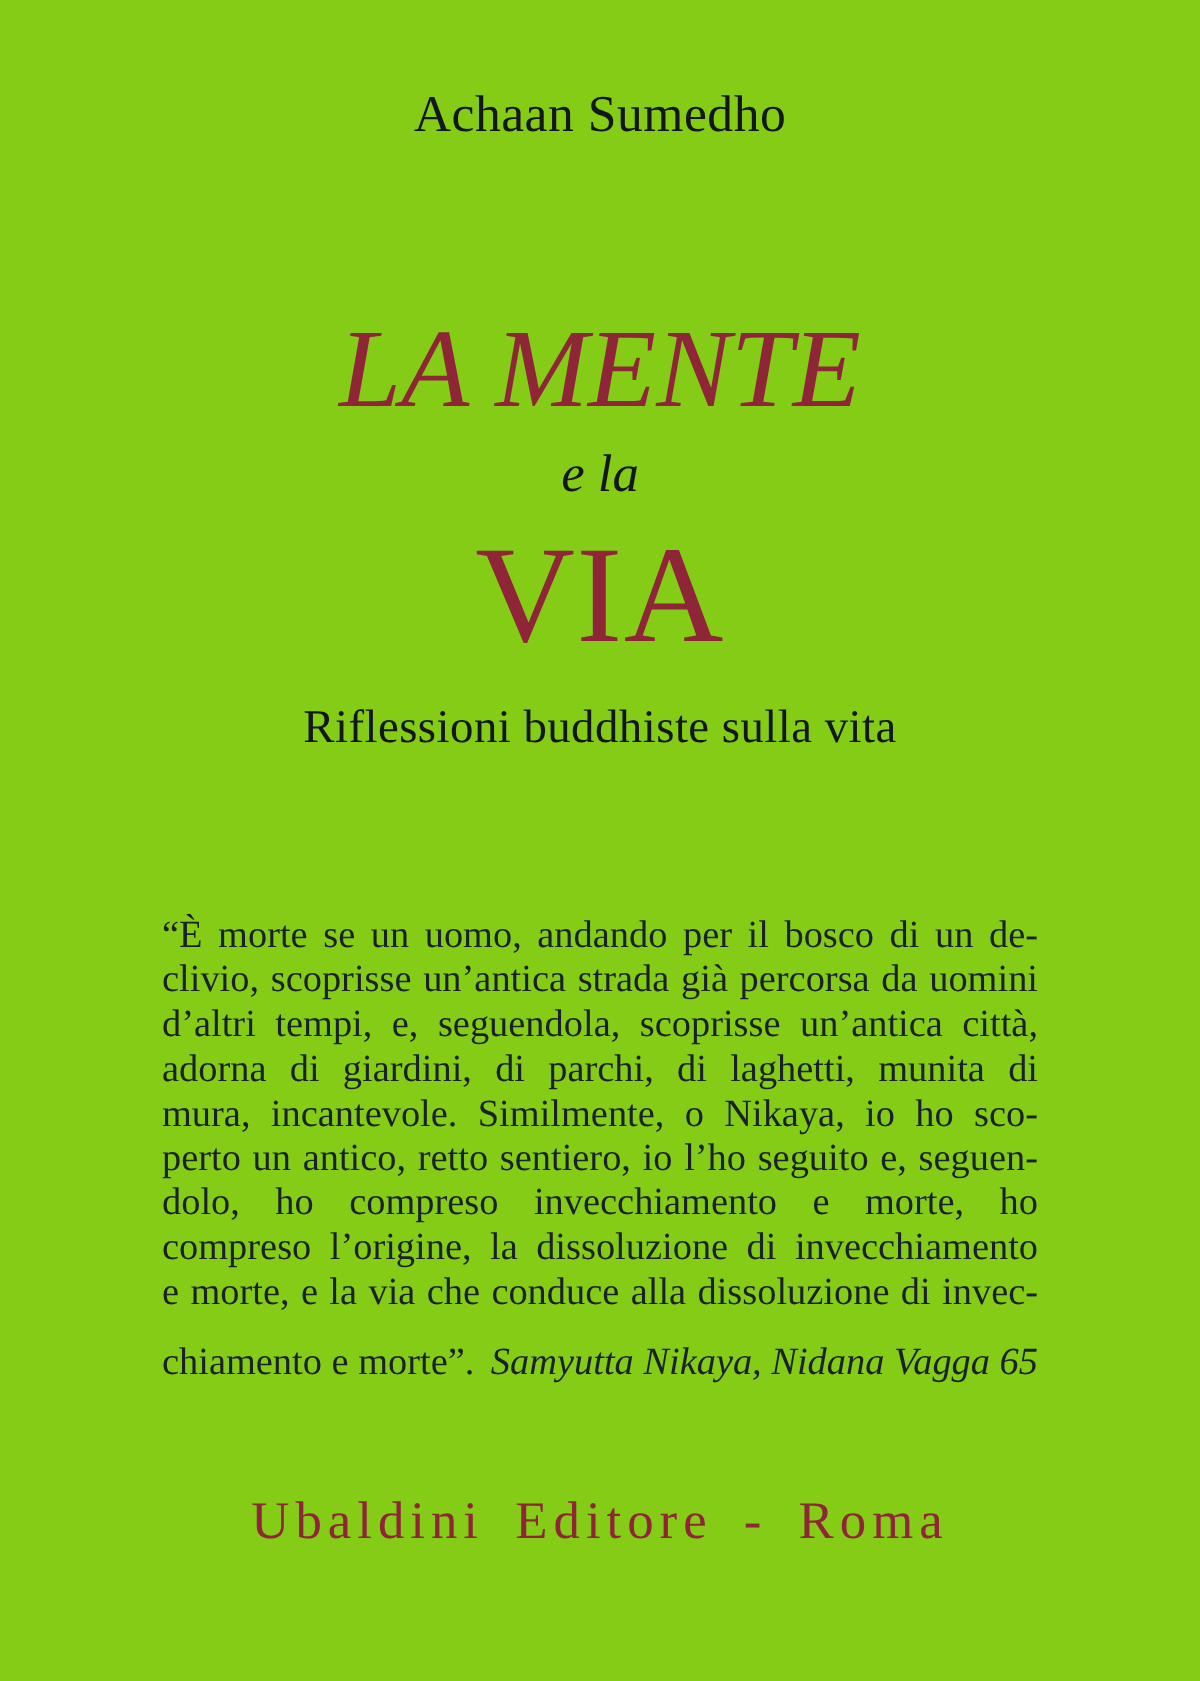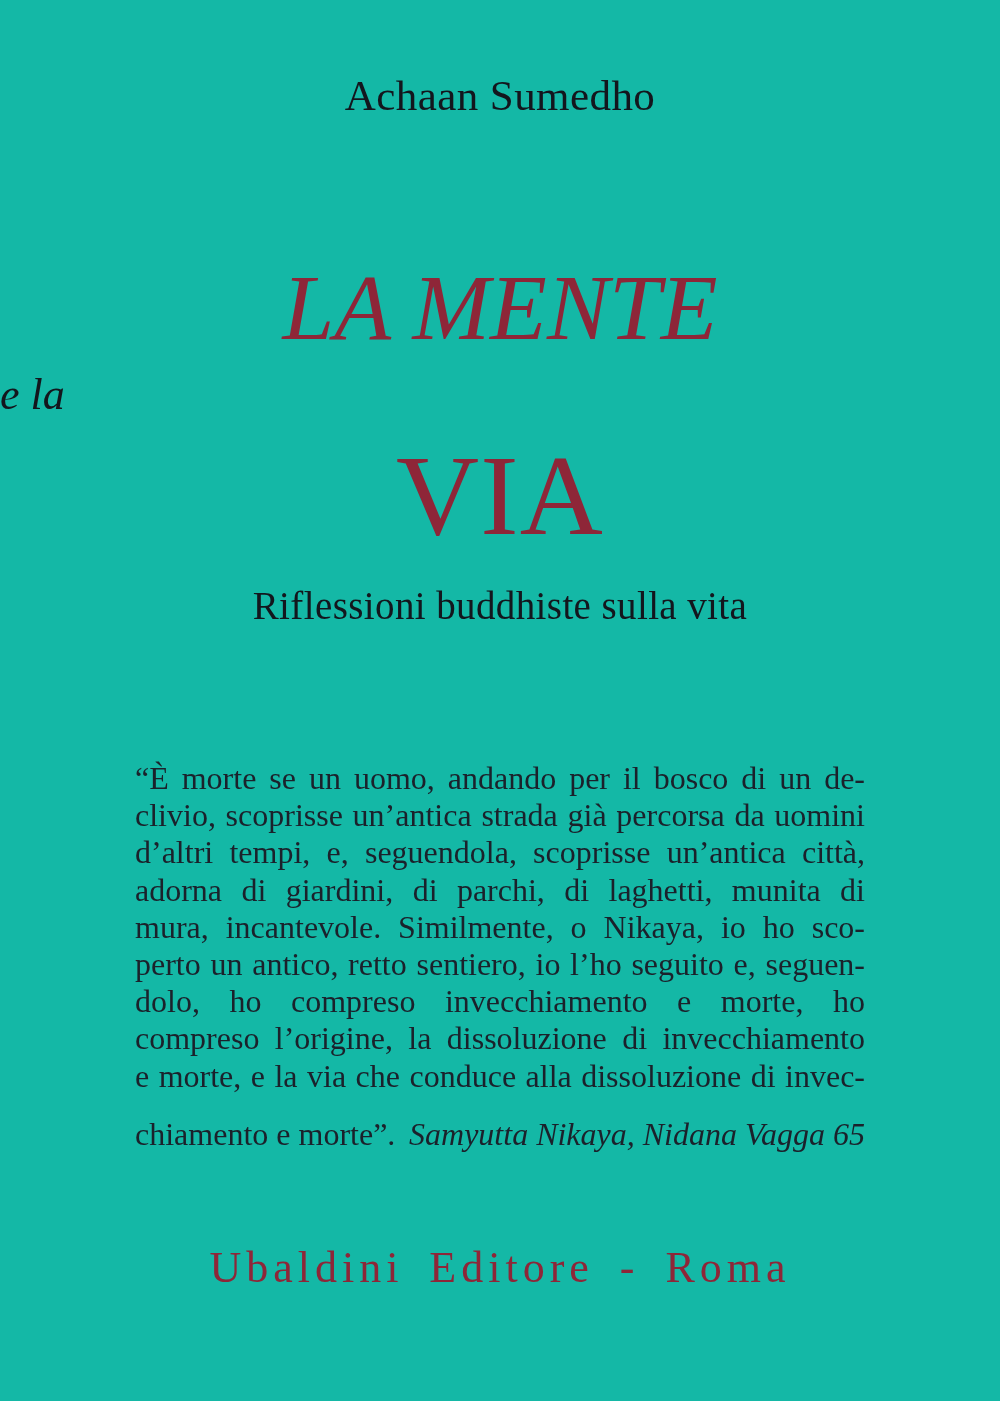--- a/index.html
+++ b/index.html
@@ -1,20 +1,20 @@
 <!DOCTYPE html>
 <html><head>
 <meta charset="utf-8">
 <style>
   html, body { margin: 0; padding: 0; }
   .cover {
     position: relative;
     width: 1000px;
     height: 1401px;
-    background: #14b8a6;
+    background: #84cc16;
     font-family: "Liberation Serif", serif;
     overflow: hidden;
   }
   .author {
     position: absolute;
     top: 72px; left: 0; right: 0;
     text-align: center;
     font-size: 43px;
     line-height: 1.1;
     color: #13161d;
@@ -25,21 +25,21 @@
     top: 257px; left: 0; right: 0;
     text-align: center;
     font-style: italic;
     font-size: 93px;
     line-height: 1.1;
     color: #8e2638;
   }
   .title-conn {
     position: absolute;
     top: 371px; left: 0; right: 0;
-    text-align: left;
+    text-align: center;
     font-style: italic;
     font-size: 44px;
     line-height: 1.1;
     color: #13161d;
   }
   .title-via {
     position: absolute;
     top: 433px; left: 0; right: 0;
     text-align: center;
     font-size: 115px;

